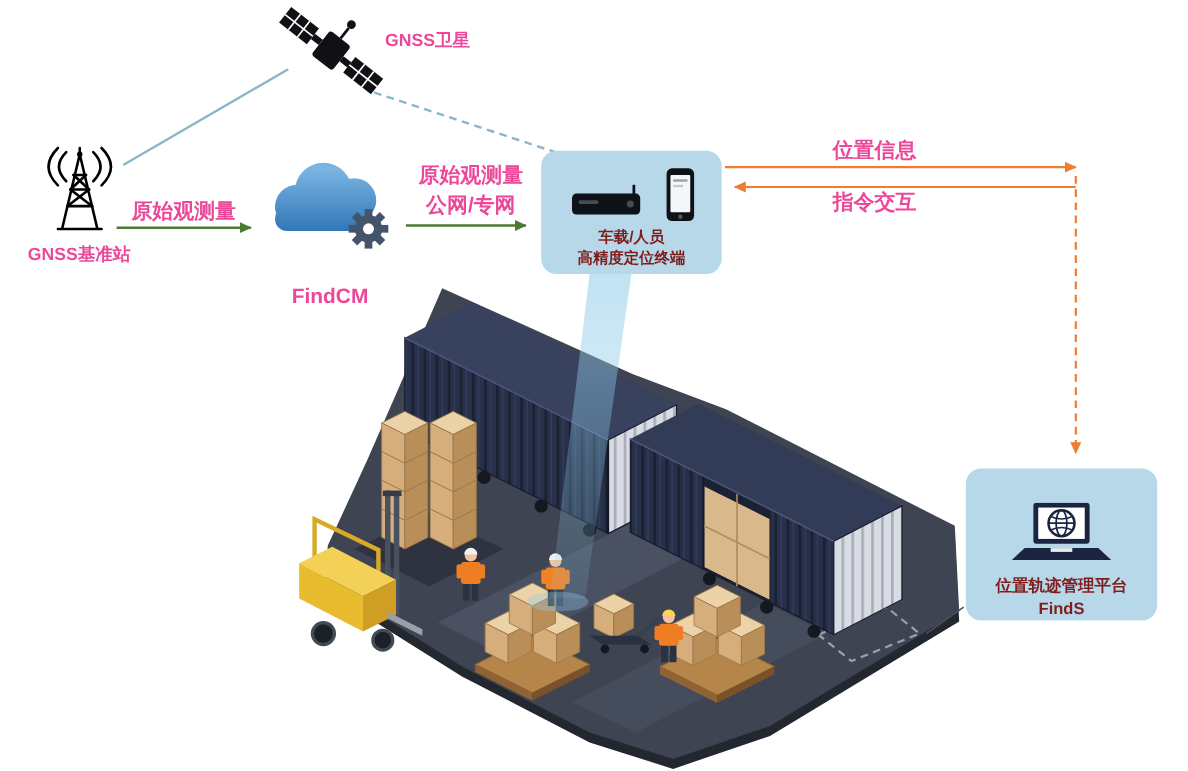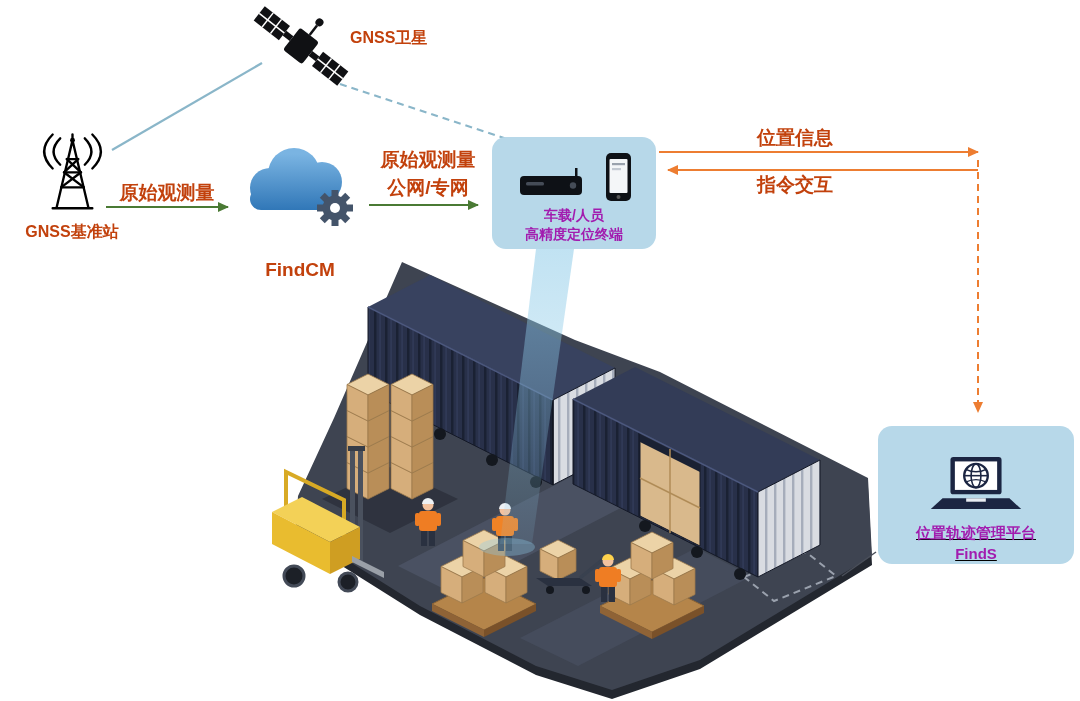--- a/index.html
+++ b/index.html
@@ -1,23 +1,23 @@
 <!DOCTYPE html>
 <html><head>
 <meta charset="utf-8">
 <style>
   html,body{margin:0;padding:0;background:#fff;}
   .canvas{position:relative;width:1080px;height:701px;background:#ffffff;overflow:hidden;
           font-family:"Liberation Sans",sans-serif;}
   .abs{position:absolute;}
   svg{display:block;}
-  .lbl{position:absolute;color:#c2410c;font-weight:700;font-size:16px;line-height:1.2;text-align:center;}
+  .lbl{position:absolute;color:#ec4899;font-weight:700;font-size:16px;line-height:1.2;text-align:center;}
   .lbl.sm{font-size:19px;}
   .card{position:absolute;background:#b7d8e9;border-radius:14px;display:flex;flex-direction:column;align-items:center;box-sizing:border-box;}
-  .cap{color:#a21caf;font-weight:700;font-size:14px;line-height:19px;text-align:center;}
+  .cap{color:#7f1d1d;font-weight:700;font-size:14px;line-height:19px;text-align:center;}
   .cap.lg{font-size:15px;line-height:21px;}
   .icon-row{display:flex;align-items:flex-end;gap:14px;height:54px;margin-bottom:4px;}
 </style>
 </head>
 <body>
 
 <div class="canvas">
 
   <svg class="abs" style="left:0;top:0;" width="1080" height="701" viewBox="0 0 1080 701">
     <defs>
@@ -266,21 +266,21 @@
         <circle cx="13.5" cy="45" r="2" fill="#555555"></circle>
       </svg>
     </div>
     <div class="cap">车载/人员</div>
     <div class="cap">高精度定位终端</div>
   </div>
 
   <div class="lbl sm" style="left:735px;top:127px;width:120px;">位置信息</div>
   <div class="lbl sm" style="left:735px;top:174px;width:120px;">指令交互</div>
 
-  <div class="card" style="left:878px;top:426px;width:196px;height:138px;padding-top:31px;text-decoration:underline;">
+  <div class="card" style="left:878px;top:426px;width:174px;height:138px;padding-top:31px;">
     <svg width="92" height="58" viewBox="0 0 92 58">
       <rect x="20" y="0" width="52" height="38" rx="3" fill="#1b2542"></rect>
       <rect x="24.5" y="4.5" width="43" height="29" fill="#ffffff"></rect>
       <g stroke="#1b2542" fill="none">
         <circle cx="46" cy="19" r="12" stroke-width="2.4"></circle>
         <ellipse cx="46" cy="19" rx="5" ry="12" stroke-width="1.6"></ellipse>
         <line x1="34" y1="19" x2="58" y2="19" stroke-width="1.6"></line>
         <path d="M35.5,12.5 Q46,17.5 56.5,12.5" stroke-width="1.4"></path>
         <path d="M35.5,25.5 Q46,20.5 56.5,25.5" stroke-width="1.4"></path>
       </g>

